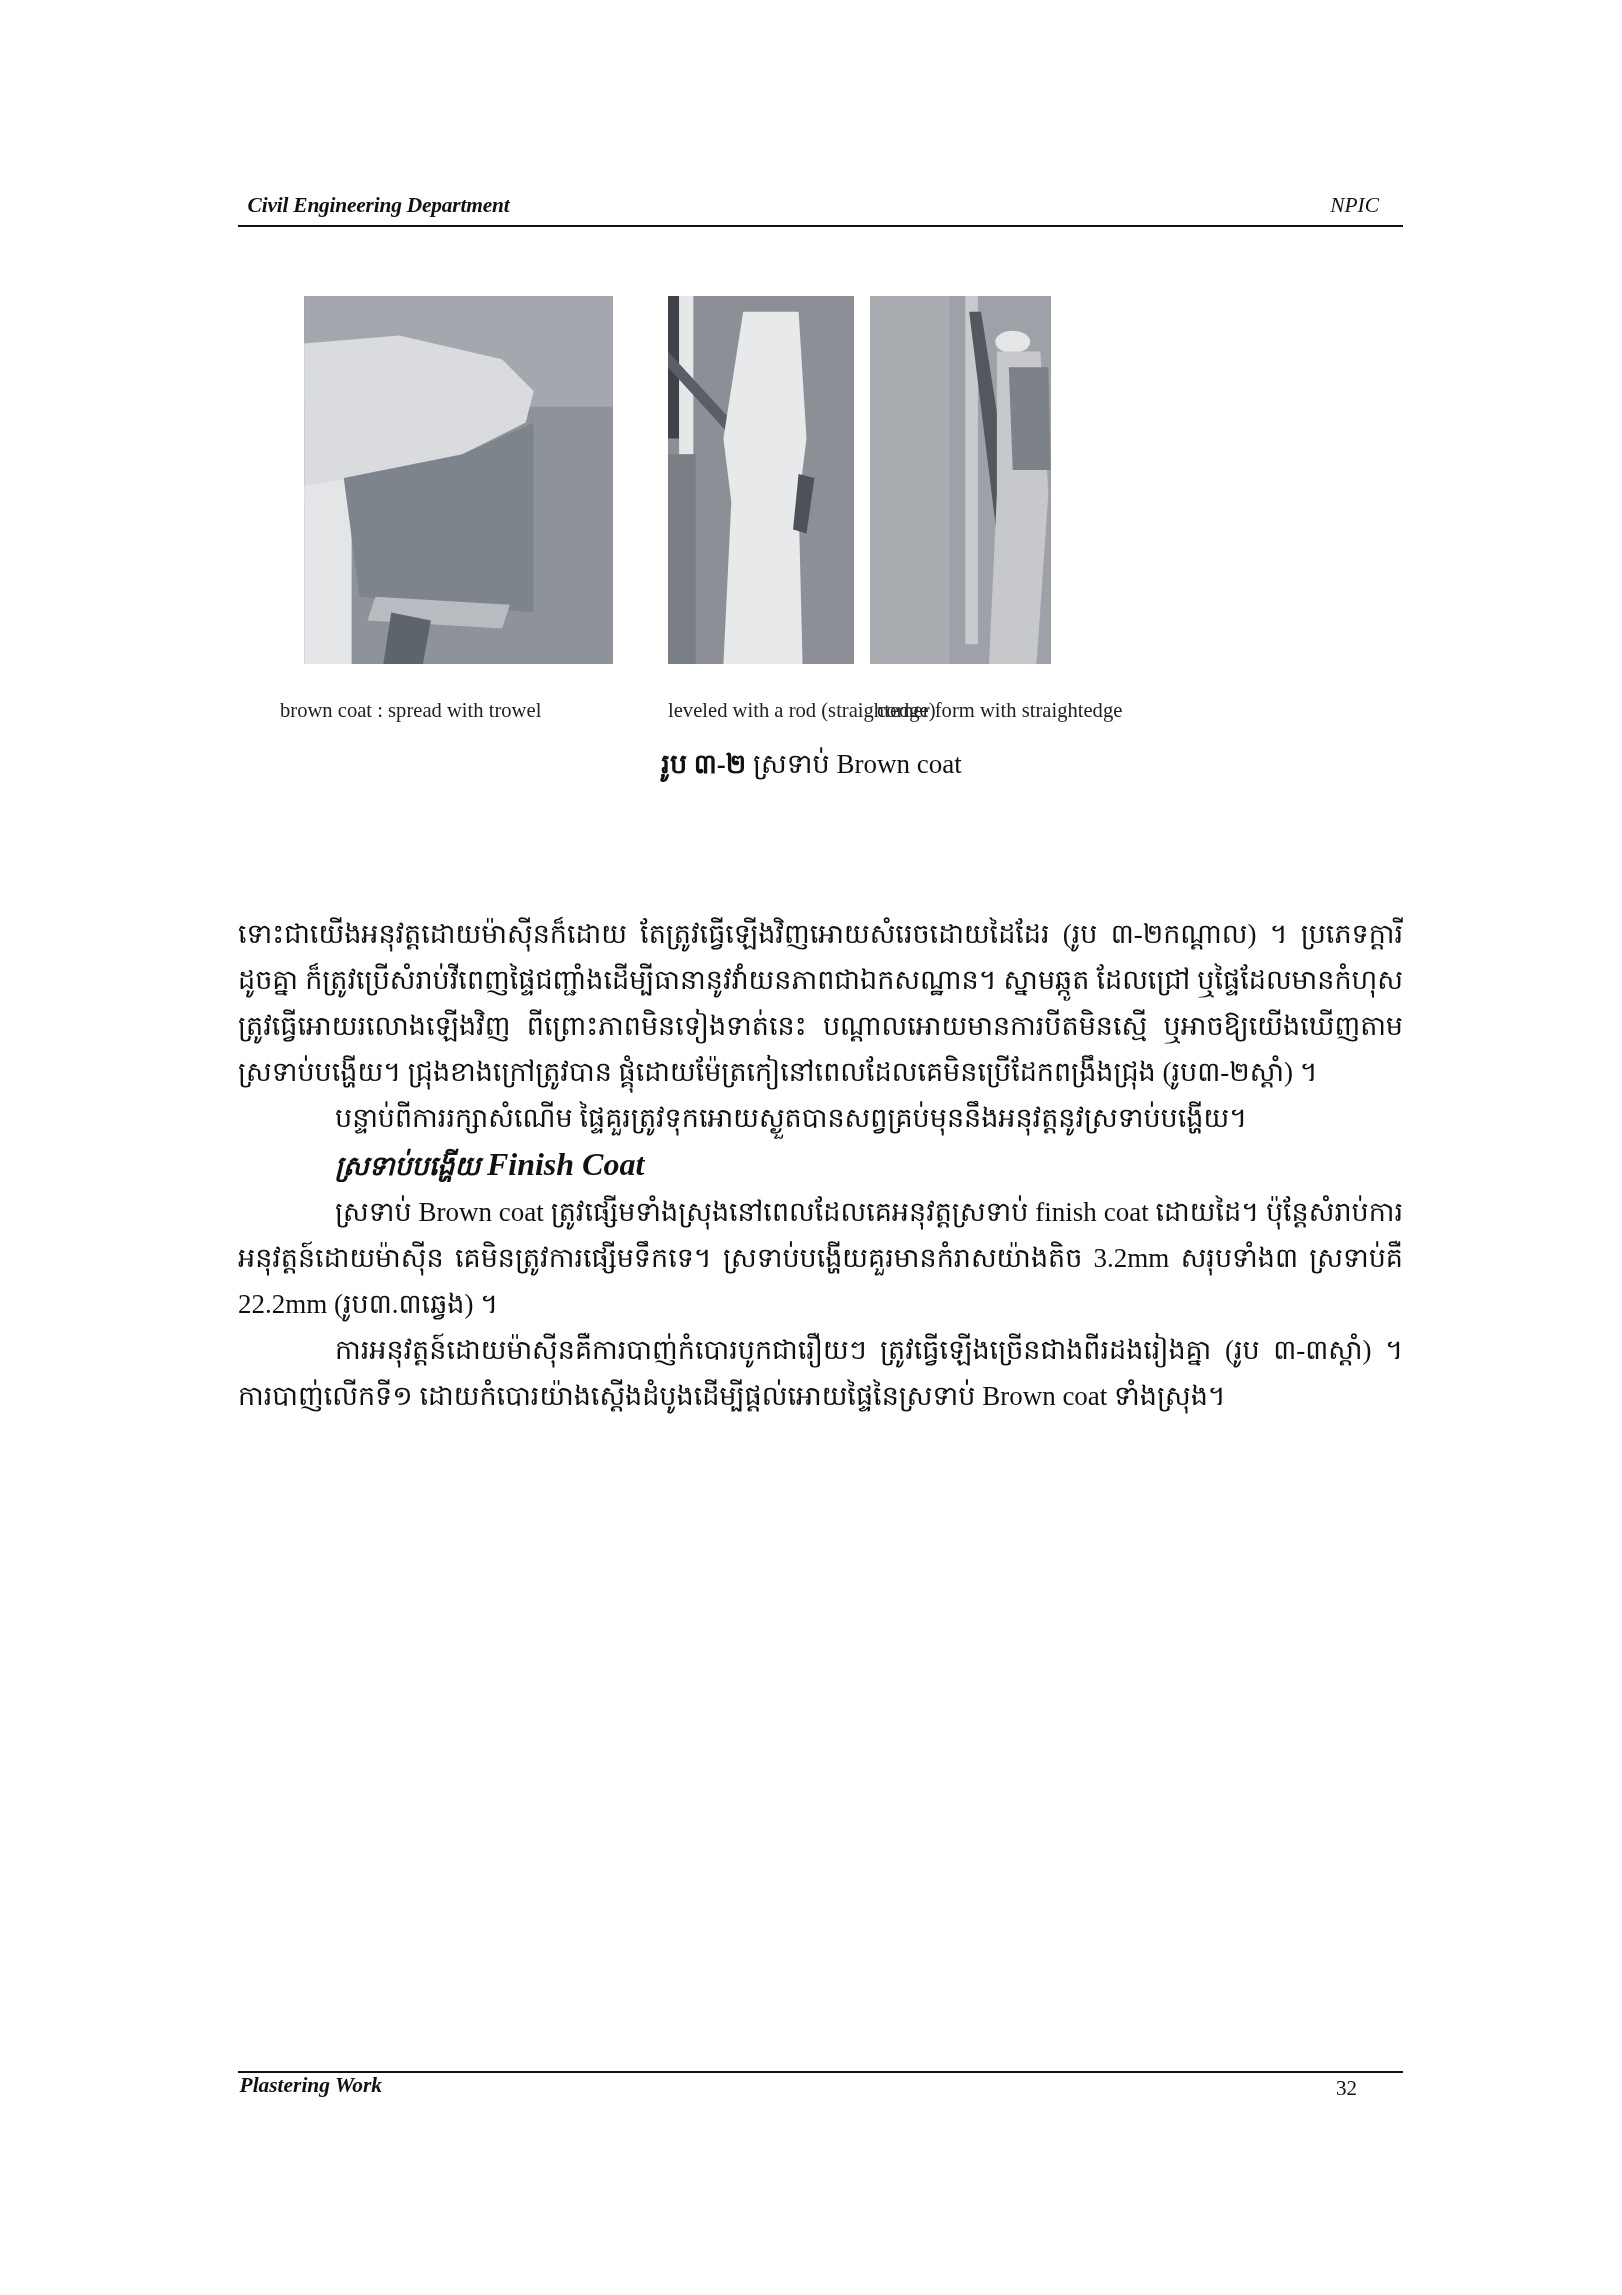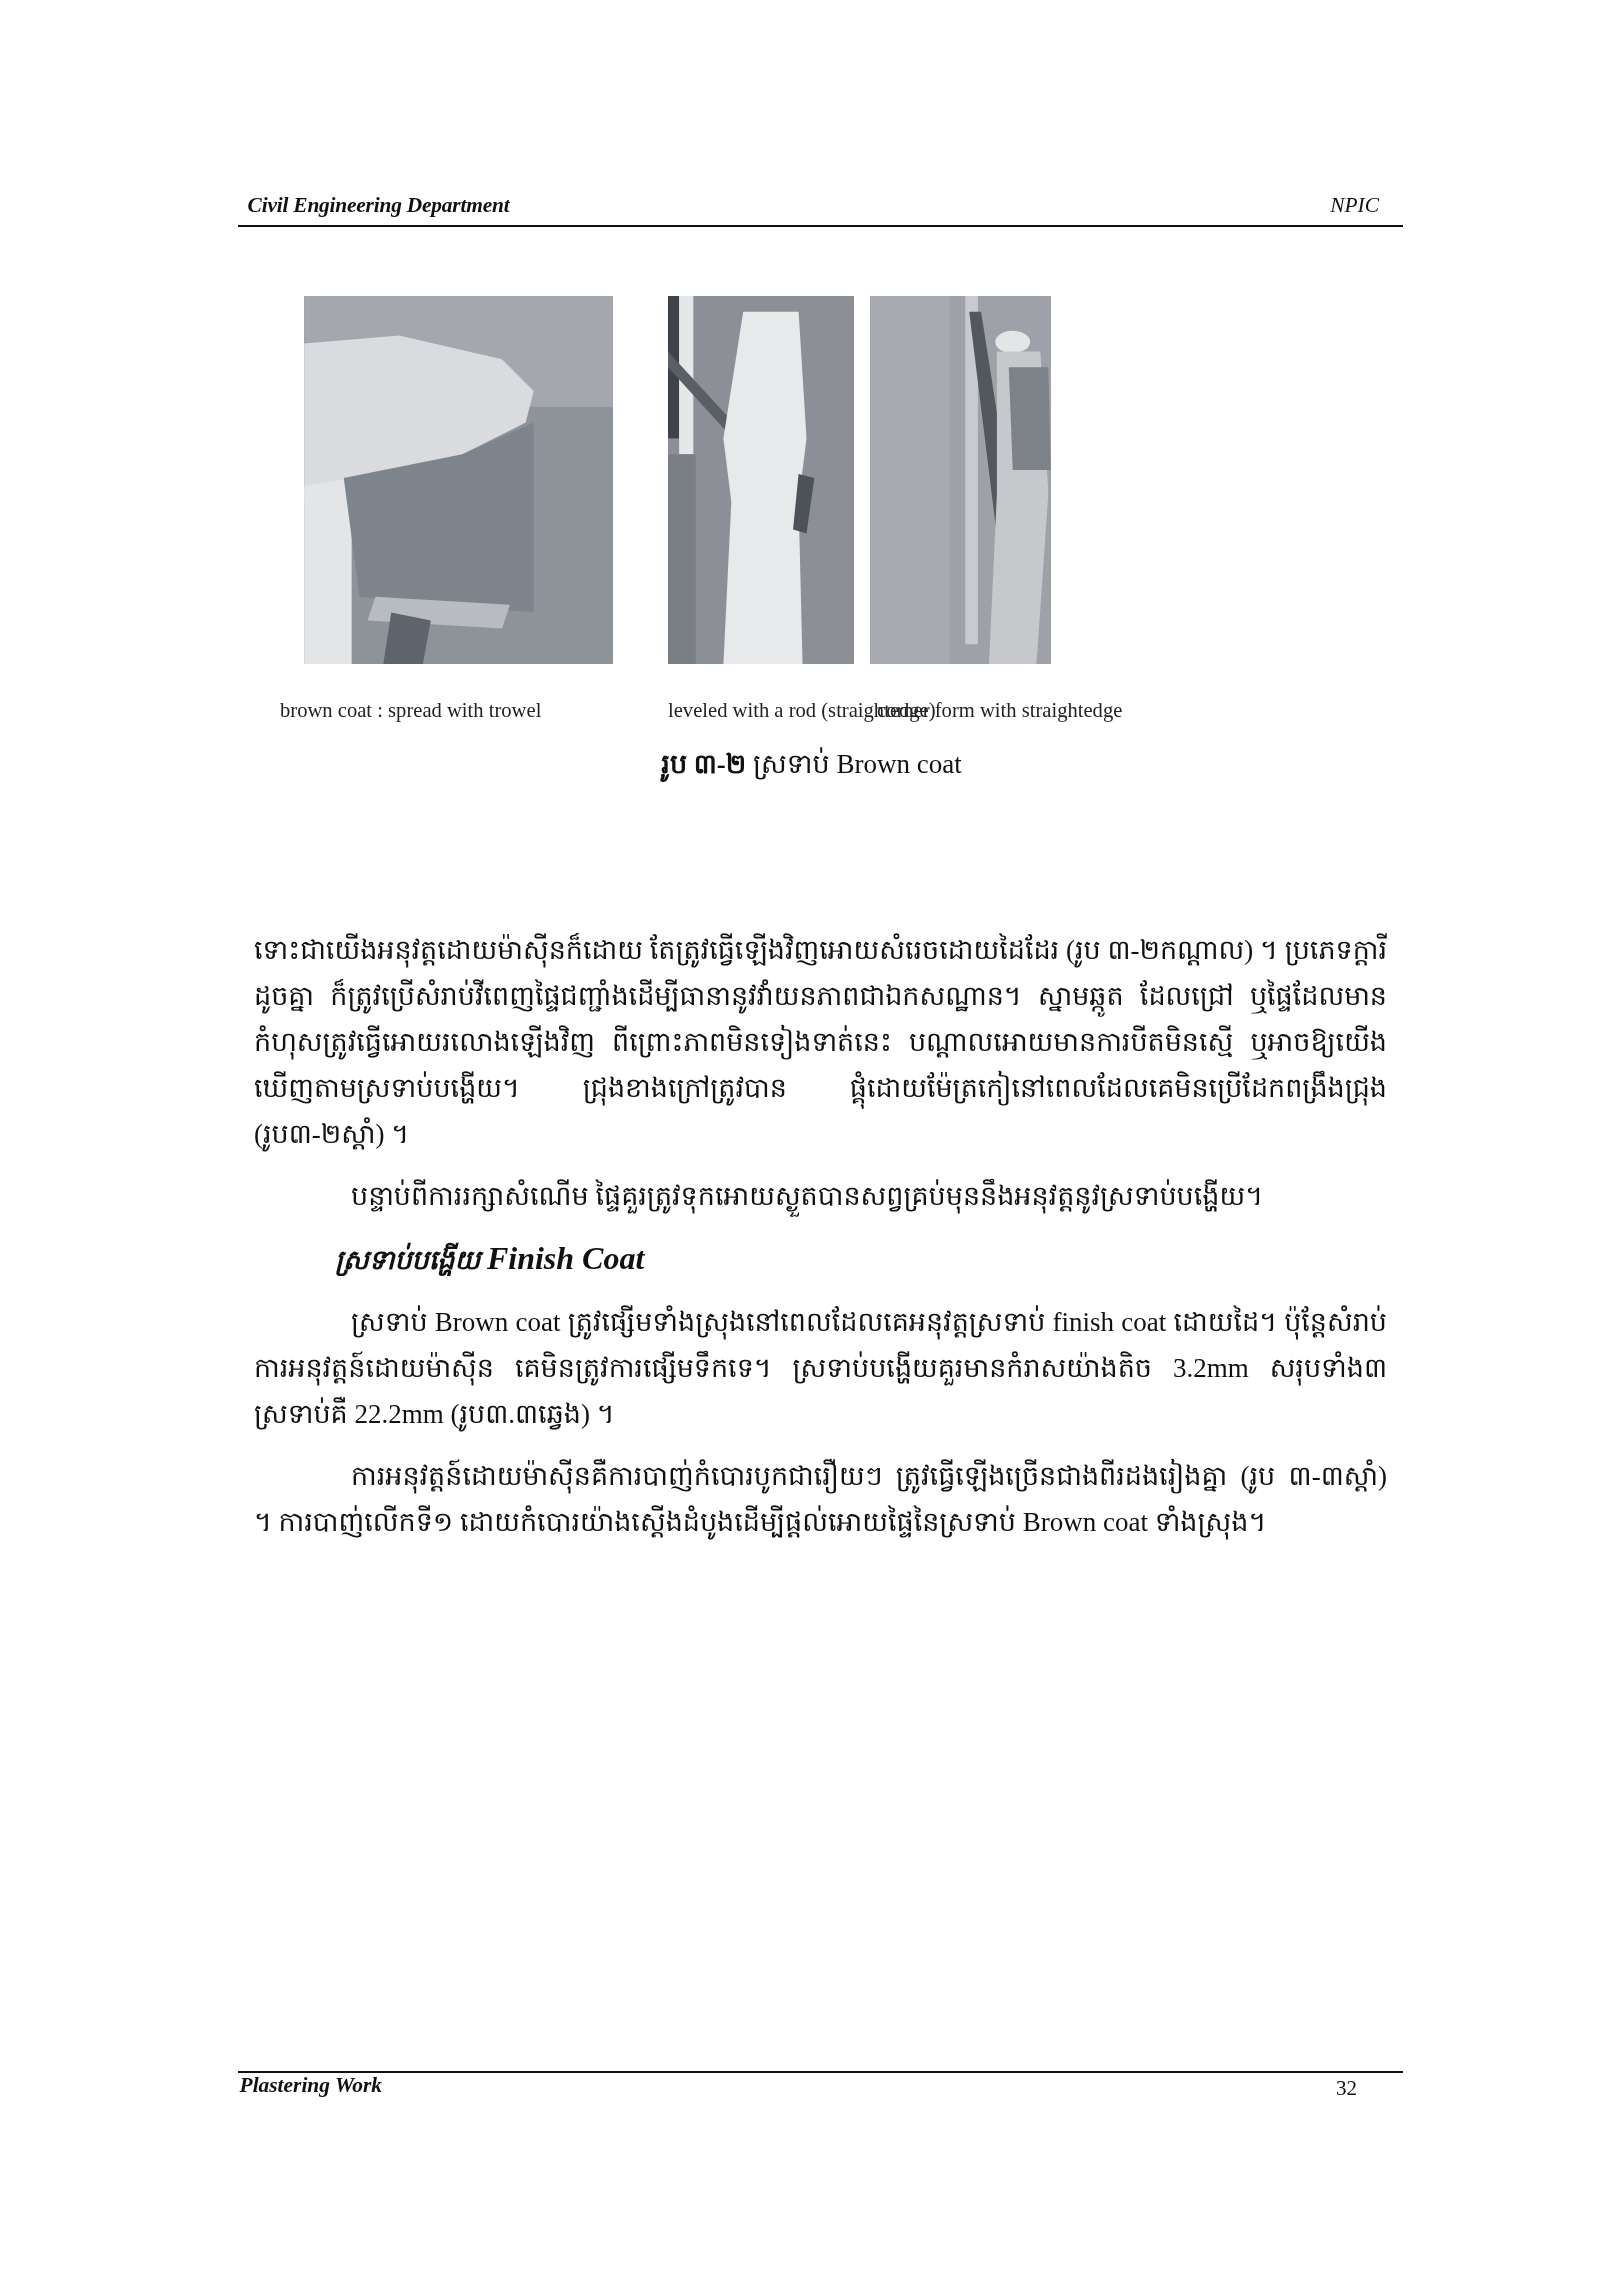--- a/index.html
+++ b/index.html
@@ -84,21 +84,21 @@
 
     .body-text {
       position: absolute;
       left: 238px;
       top: 911px;
       width: 1165px;
       font-size: 27px;
       line-height: 46px;
     }
     .body-text p {
-      margin: 16px;
+      margin: 0;
       text-align: justify;
     }
     .indent {
       text-indent: 97px;
     }
     .section-heading {
       margin: 0;
       padding-left: 97px;
       font-size: 27px;
       line-height: 46px;

